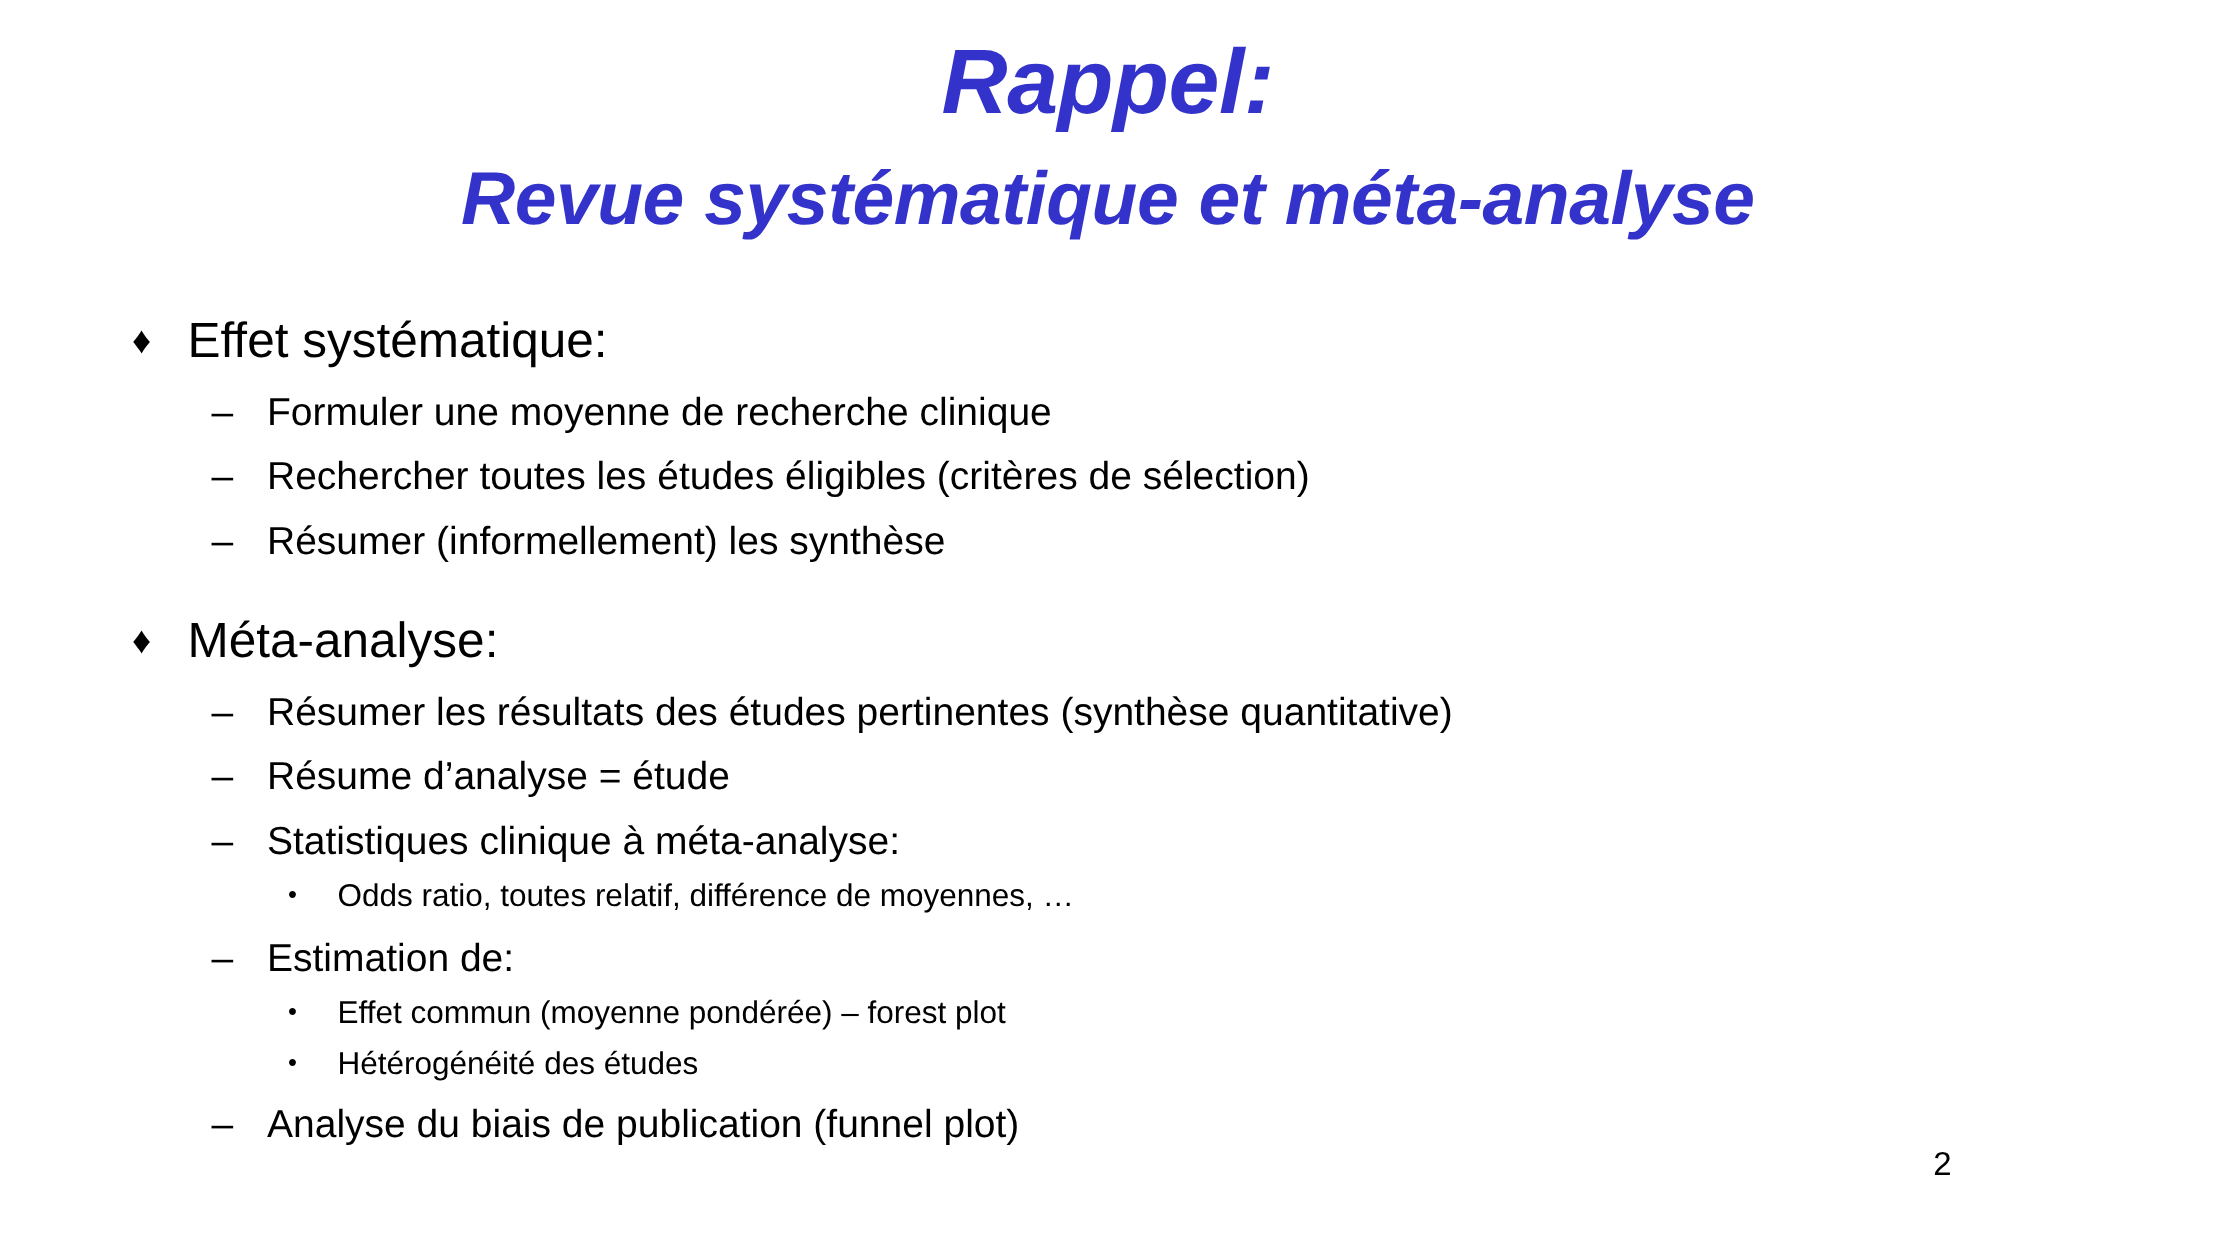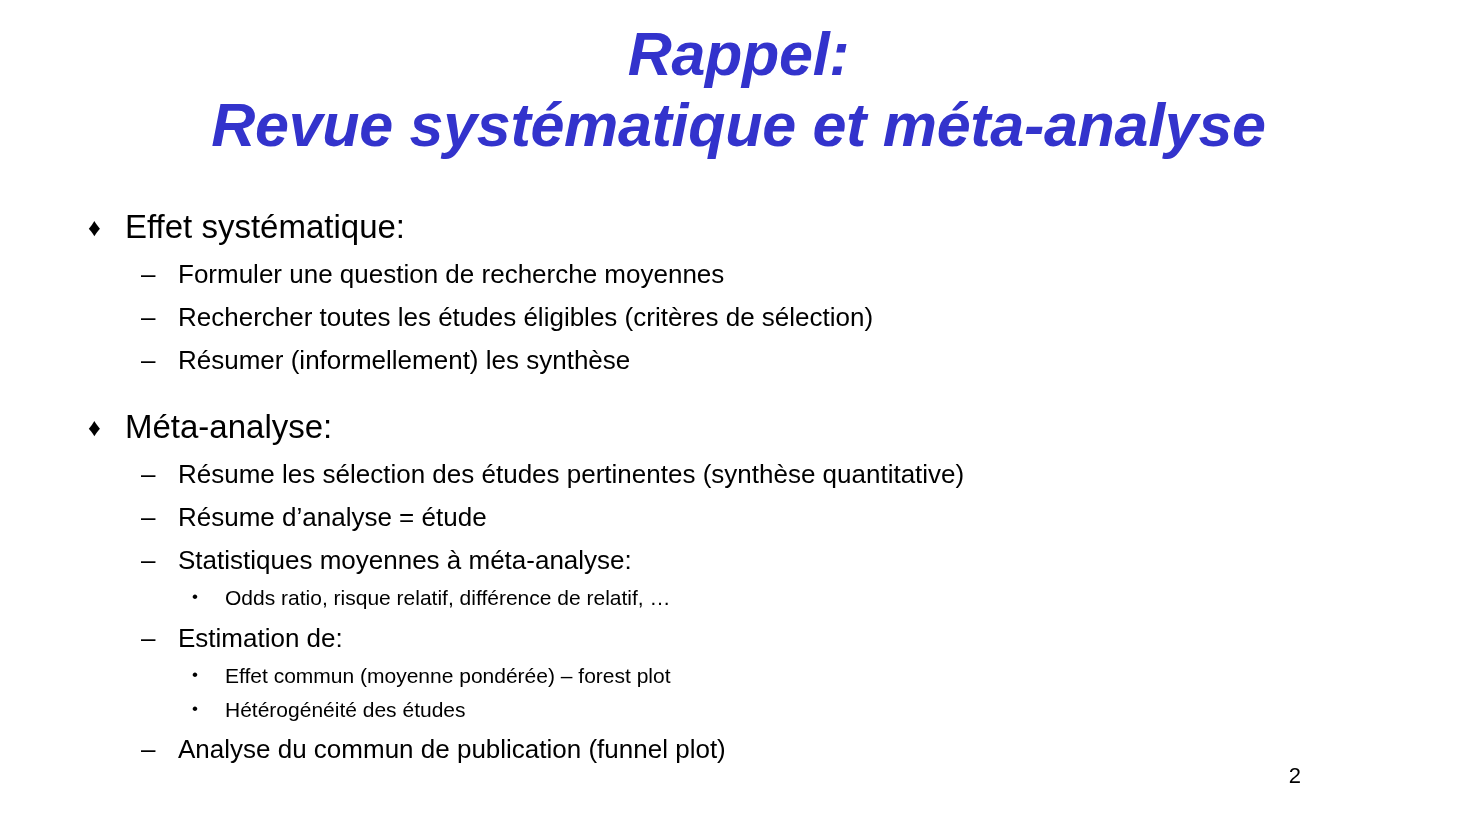--- a/index.html
+++ b/index.html
@@ -34,22 +34,22 @@
     color: #3333CC;
     line-height: 1.03;
     letter-spacing: -0.3px;
   }
   .title-line-1 {
     display: block;
     font-size: 61px;
   }
   .title-line-2 {
     display: block;
-    font-size: 61px;
-    margin-top: 8px;
+    font-size: 50px;
+    margin-top: 21px;
   }
 
   
   .body-outline {
     position: absolute;
     top: 208px;
     left: 88px;
     width: 1320px;
   }
 
@@ -132,68 +132,68 @@
 
   <div class="body-outline">
 
     <div class="group">
       <div class="lvl1">
         <span class="bullet">♦</span>
         <span class="txt">Effet systématique:</span>
       </div>
       <div class="lvl2">
         <span class="bullet">–</span>
-        <span class="txt">Formuler une question de recherche moyennes</span>
+        <span class="txt">Formuler une moyenne de recherche clinique</span>
       </div>
       <div class="lvl2">
         <span class="bullet">–</span>
         <span class="txt">Rechercher toutes les études éligibles (critères de sélection)</span>
       </div>
       <div class="lvl2">
         <span class="bullet">–</span>
         <span class="txt">Résumer (informellement) les synthèse</span>
       </div>
     </div>
 
     <div class="group">
       <div class="lvl1">
         <span class="bullet">♦</span>
         <span class="txt">Méta-analyse:</span>
       </div>
       <div class="lvl2">
         <span class="bullet">–</span>
-        <span class="txt">Résume les sélection des études pertinentes (synthèse quantitative)</span>
+        <span class="txt">Résumer les résultats des études pertinentes (synthèse quantitative)</span>
       </div>
       <div class="lvl2">
         <span class="bullet">–</span>
         <span class="txt">Résume d’analyse = étude</span>
       </div>
       <div class="lvl2">
         <span class="bullet">–</span>
-        <span class="txt">Statistiques moyennes à méta-analyse:</span>
+        <span class="txt">Statistiques clinique à méta-analyse:</span>
       </div>
       <div class="lvl3">
         <span class="bullet">•</span>
-        <span class="txt">Odds ratio, risque relatif, différence de relatif, …</span>
+        <span class="txt">Odds ratio, toutes relatif, différence de moyennes, …</span>
       </div>
       <div class="lvl2">
         <span class="bullet">–</span>
         <span class="txt">Estimation de:</span>
       </div>
       <div class="lvl3">
         <span class="bullet">•</span>
         <span class="txt">Effet commun (moyenne pondérée) – forest plot</span>
       </div>
       <div class="lvl3">
         <span class="bullet">•</span>
         <span class="txt">Hétérogénéité des études</span>
       </div>
       <div class="lvl2">
         <span class="bullet">–</span>
-        <span class="txt">Analyse du commun de publication (funnel plot)</span>
+        <span class="txt">Analyse du biais de publication (funnel plot)</span>
       </div>
     </div>
 
   </div>
 
   <div class="page-number">2</div>
 
 </div>
 
 </body></html>

